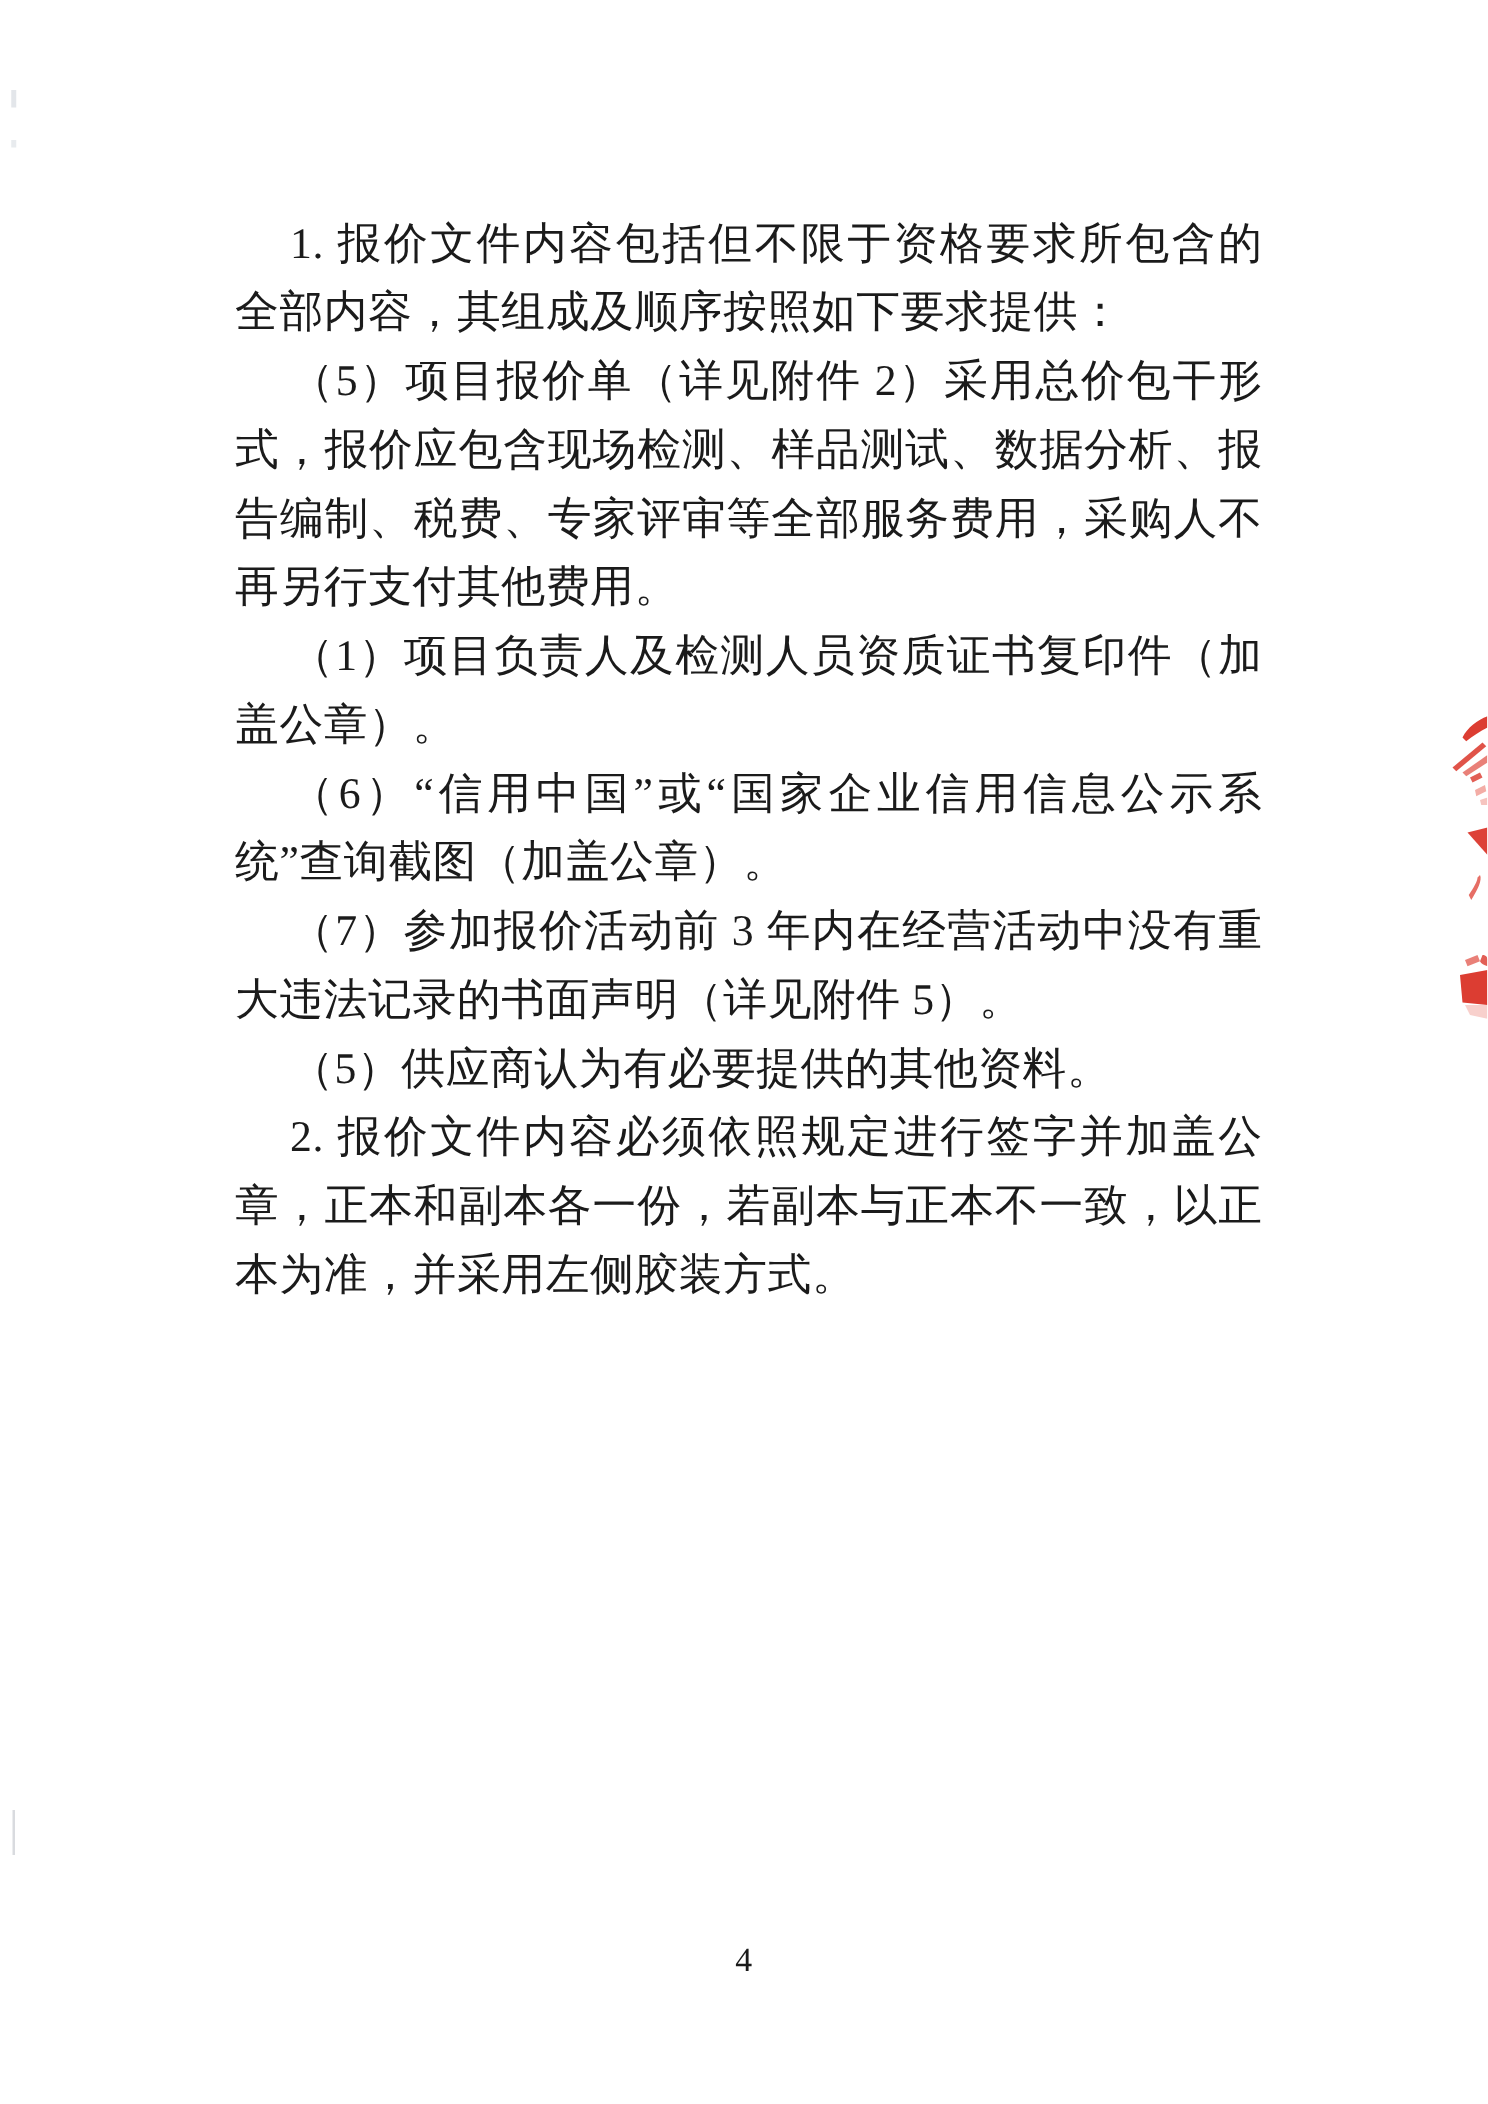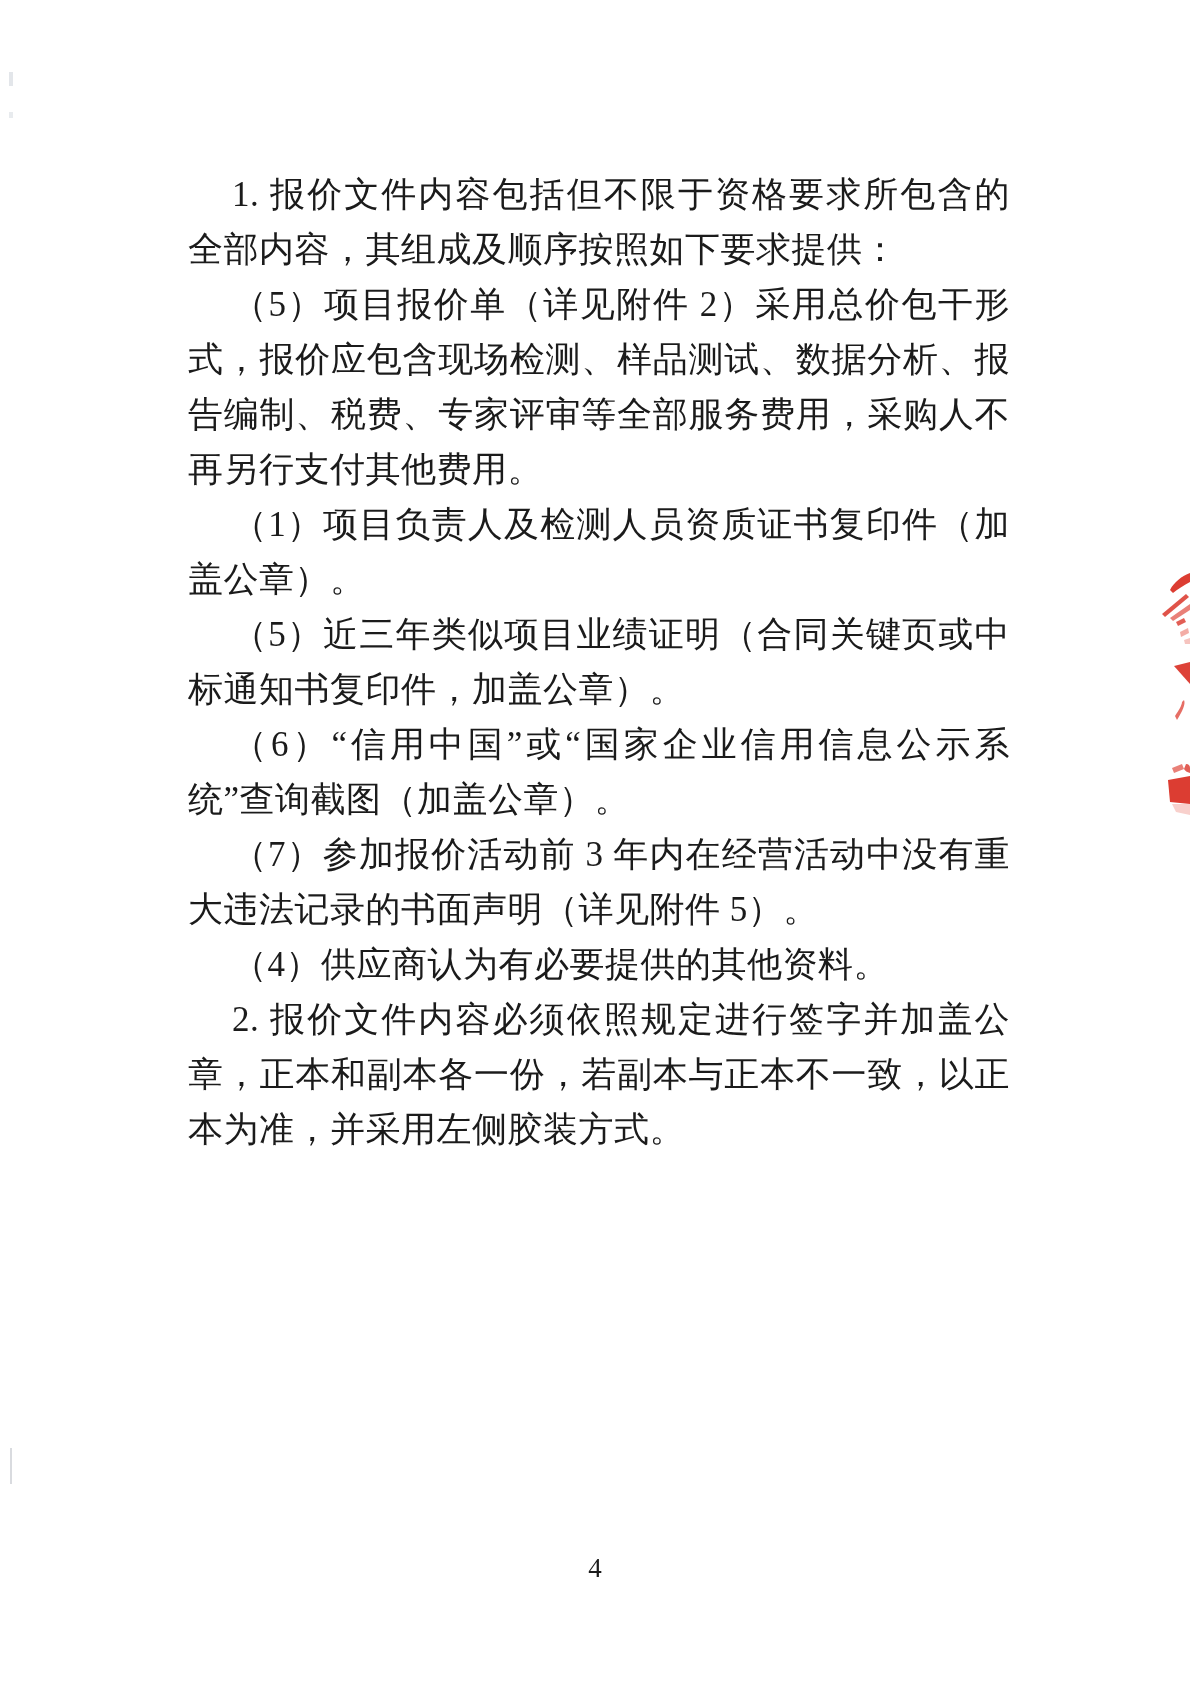--- a/index.html
+++ b/index.html
@@ -79,24 +79,23 @@
 </style>
 </head>
 <body>
 
 <div class="page">
 
   <div class="content">
     <p>1. 报价文件内容包括但不限于资格要求所包含的全部内容，其组成及顺序按照如下要求提供：</p>
     <p>（5）项目报价单（详见附件 2）采用总价包干形式，报价应包含现场检测、样品测试、数据分析、报告编制、税费、专家评审等全部服务费用，采购人不再另行支付其他费用。</p>
     <p>（1）项目负责人及检测人员资质证书复印件（加盖公章）。</p>
-    <p>（5）近三年类似项目业绩证明（合同关键页或中标通知书复印件，加盖公章）。</p>
     <p>（6）“信用中国”或“国家企业信用信息公示系统”查询截图（加盖公章）。</p>
     <p>（7）参加报价活动前 3 年内在经营活动中没有重大违法记录的书面声明（详见附件 5）。</p>
-    <p>（4）供应商认为有必要提供的其他资料。</p>
+    <p>（5）供应商认为有必要提供的其他资料。</p>
     <p>2. 报价文件内容必须依照规定进行签字并加盖公章，正本和副本各一份，若副本与正本不一致，以正本为准，并采用左侧胶装方式。</p>
   </div>
 
   <div class="page-num">4</div>
 
   <svg class="stamp-svg" viewBox="0 0 44 270" xmlns="http://www.w3.org/2000/svg" aria-hidden="true">
 
     <path d="M24 38 C28 30 36 24 44 21 L44 30 C38 33 32 37 27 41 Z" fill="#d8281c" opacity="0.9"></path>
     <path d="M16 62 L40 42 L43 45 L19 65 Z" fill="#d8281c" opacity="0.8"></path>
     <path d="M24 66 L44 52 L44 58 L27 69 Z" fill="#e04a3e" opacity="0.7"></path>

